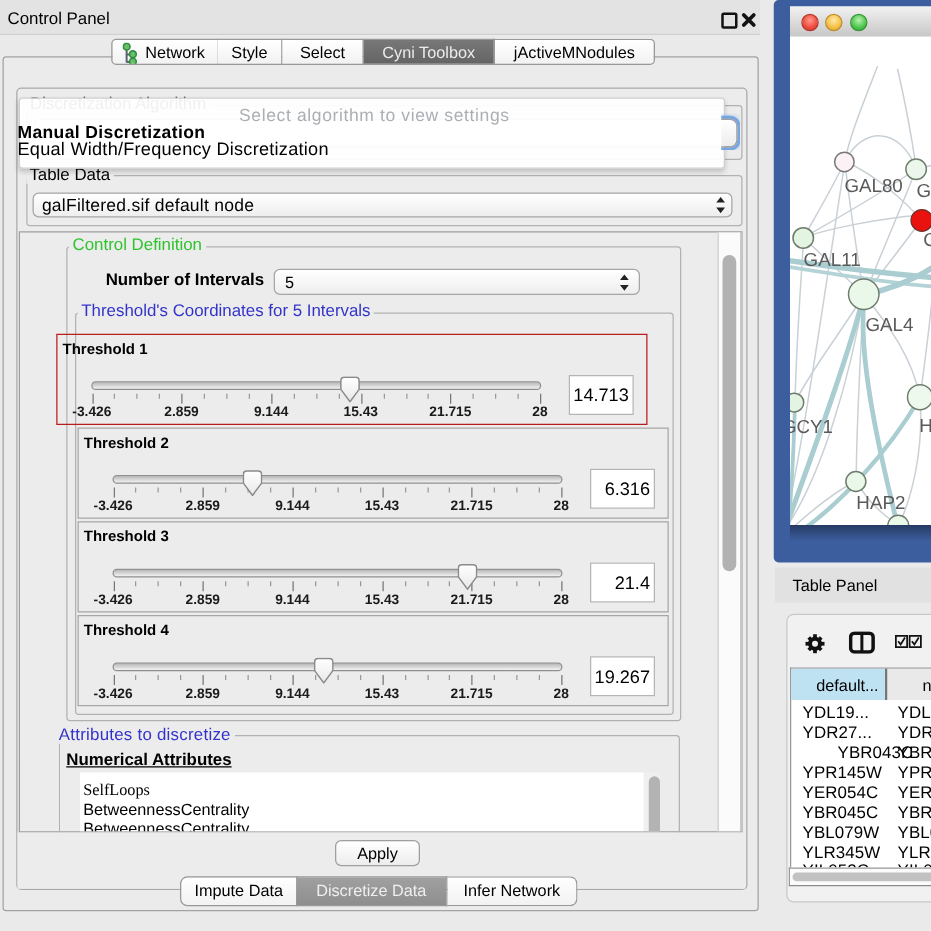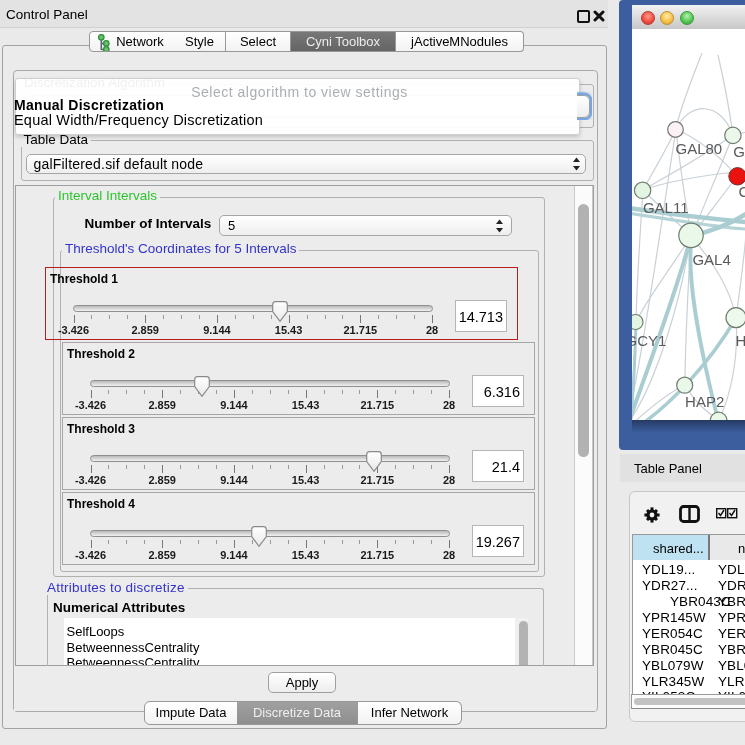--- a/index.html
+++ b/index.html
@@ -65,21 +65,21 @@
 <div class="combo" style="left:26px;top:154px;width:558px;height:18px;"></div>
 <div class="abs" style="left:33.5px;top:156.5px;font-size:14px;line-height:15px;letter-spacing:0.2px;white-space:nowrap;">galFiltered.sif default node</div>
 <svg class="abs" style="left:572px;top:157px;" width="9" height="14" viewBox="0 0 9 14">
   <path d="M4.5 0.5 L8 5 L1 5 Z" fill="#222"></path>
     <path d="M4.5 13.5 L8 9 L1 9 Z" fill="#222"></path>
 </svg>
 
 <div class="abs" style="left:15px;top:185px;width:577px;height:479px;border:1px solid #9e9e9e;background:#ececec;"></div>
 
 <div class="groupbox" style="left:53px;top:197px;width:490px;height:378px;"></div>
-<div class="gtitle" style="left:55px;top:189px;color:#2ec42e;">Interval Intervals</div>
+<div class="gtitle" style="left:55px;top:189px;color:#2ec42e;">Control Definition</div>
 
 <div class="abs b" style="left:84.5px;top:216px;font-size:13.5px;line-height:15px;white-space:nowrap;">Number of Intervals</div>
 <div class="combo" style="left:219px;top:215px;width:291px;height:19px;"></div>
 <div class="abs t13" style="left:228px;top:218px;">5</div>
 <svg class="abs" style="left:495px;top:219px;" width="9" height="14" viewBox="0 0 9 14">
   <path d="M4.5 0.5 L8 5 L1 5 Z" fill="#222"></path>
     <path d="M4.5 13.5 L8 9 L1 9 Z" fill="#222"></path>
 </svg>
 
 <div class="groupbox" style="left:60px;top:250px;width:477px;height:320px;"></div>
@@ -245,23 +245,23 @@
           <stop offset="1" stop-color="#e8e8e8"></stop>
         </linearGradient>
       </defs>
     <path d="M3.5 0.7 L12.5 0.7 Q15.3 0.7 15.3 3.5 L15.3 10.5 L8 20.3 L0.7 10.5 L0.7 3.5 Q0.7 0.7 3.5 0.7 Z" fill="url(#thg492)" stroke="#8a8a8a" stroke-width="1.2"></path>
   </svg>
   <div class="tfield" style="left:409px;top:32px;">19.267</div>
 </div>
 
 <div class="groupbox" style="left:47px;top:588px;width:495px;height:90px;border-bottom:none;"></div>
 <div class="gtitle" style="left:44px;top:580.5px;color:#3333cc;letter-spacing:0.2px;">Attributes to discretize</div>
-<div class="abs b" style="left:53px;top:599.5px;font-size:13.5px;line-height:15px;white-space:nowrap;">Numerical Attributes</div>
+<div class="abs b" style="left:53px;top:599.5px;font-size:13.5px;line-height:15px;white-space:nowrap;text-decoration:underline;">Numerical Attributes</div>
 <div class="abs" style="left:64px;top:618px;width:451px;height:47px;background:#fff;overflow:hidden;">
-  <div class="t13" style="position:absolute;left:2.5px;top:6.4px;">SelfLoops</div>
+  <div class="t13" style="position:absolute;left:2.5px;top:6.4px;font-family:Liberation Serif, serif;">SelfLoops</div>
   <div class="t13" style="position:absolute;left:2.5px;top:21.7px;">BetweennessCentrality</div>
   <div class="t13" style="position:absolute;left:2.5px;top:37px;">BetweennessCentrality</div>
 </div>
 
 <div class="abs" style="left:515px;top:618px;width:13px;height:47px;background:#f0f0f0;"></div>
 <div class="abs" style="left:519px;top:621px;width:9px;height:44px;background:#b3b3b3;border-radius:5px 5px 0 0;"></div>
 
 <div class="abs" style="left:14px;top:666px;width:582px;height:45px;background:#ececec;"></div>
 
 <div class="abs" style="left:574px;top:186px;width:17px;height:479px;background:#fbfbfb;border-left:1px solid #c9c9c9;border-right:1px solid #c9c9c9;"></div>
@@ -385,21 +385,21 @@
   <rect x="0.7" y="0.7" width="9" height="9" fill="none" stroke="#111" stroke-width="1.4"></rect>
   <path d="M2.5 5 L4.5 7.5 L8 2" stroke="#111" stroke-width="1.4" fill="none"></path>
   <rect x="11.7" y="0.7" width="9" height="9" fill="none" stroke="#111" stroke-width="1.4"></rect>
   <path d="M13.5 5 L15.5 7.5 L19 2" stroke="#111" stroke-width="1.4" fill="none"></path>
 </svg>
 
 <div class="abs" style="left:632px;top:534px;width:113px;height:26px;border-top:1px solid #999;border-left:1px solid #999;">
   <div class="abs" style="left:0;top:0;width:75px;height:25px;background:#bfe2f2;border-bottom:1px solid #8a8a8a;"></div>
   <div class="abs" style="left:75px;top:0;width:2px;height:25px;background:#777;"></div>
   <div class="abs" style="left:77px;top:0;width:36px;height:25px;background:#e9e9e9;border-bottom:1px solid #8a8a8a;"></div>
-  <div class="abs t13" style="left:20px;top:6px;">shared...</div>
+  <div class="abs t13" style="left:20px;top:6px;">default...</div>
   <div class="abs t13" style="left:105px;top:6px;">na...</div>
 </div>
 
 <div class="abs rowsbox" style="left:632px;top:560px;width:113px;height:134px;background:#fff;border-left:1px solid #999;overflow:hidden;">
   <div class="t13 rowcol" style="position:absolute;left:9px;top:2px;">YDL19...</div>
   <div class="t13" style="position:absolute;left:85px;top:2px;">YDL1</div>
   <div class="t13" style="position:absolute;left:9px;top:18px;">YDR27...</div>
   <div class="t13" style="position:absolute;left:85px;top:18px;">YDR2</div>
   <div class="t13" style="position:absolute;left:9px;top:34px;margin-left:28px;">YBR043C</div>
   <div class="t13" style="position:absolute;left:85px;top:34px;">YBR0</div>

